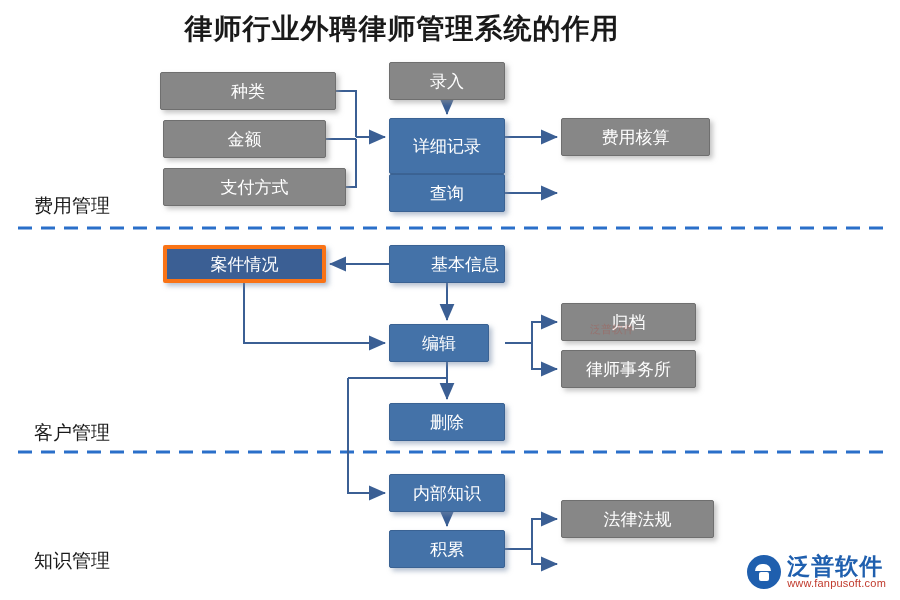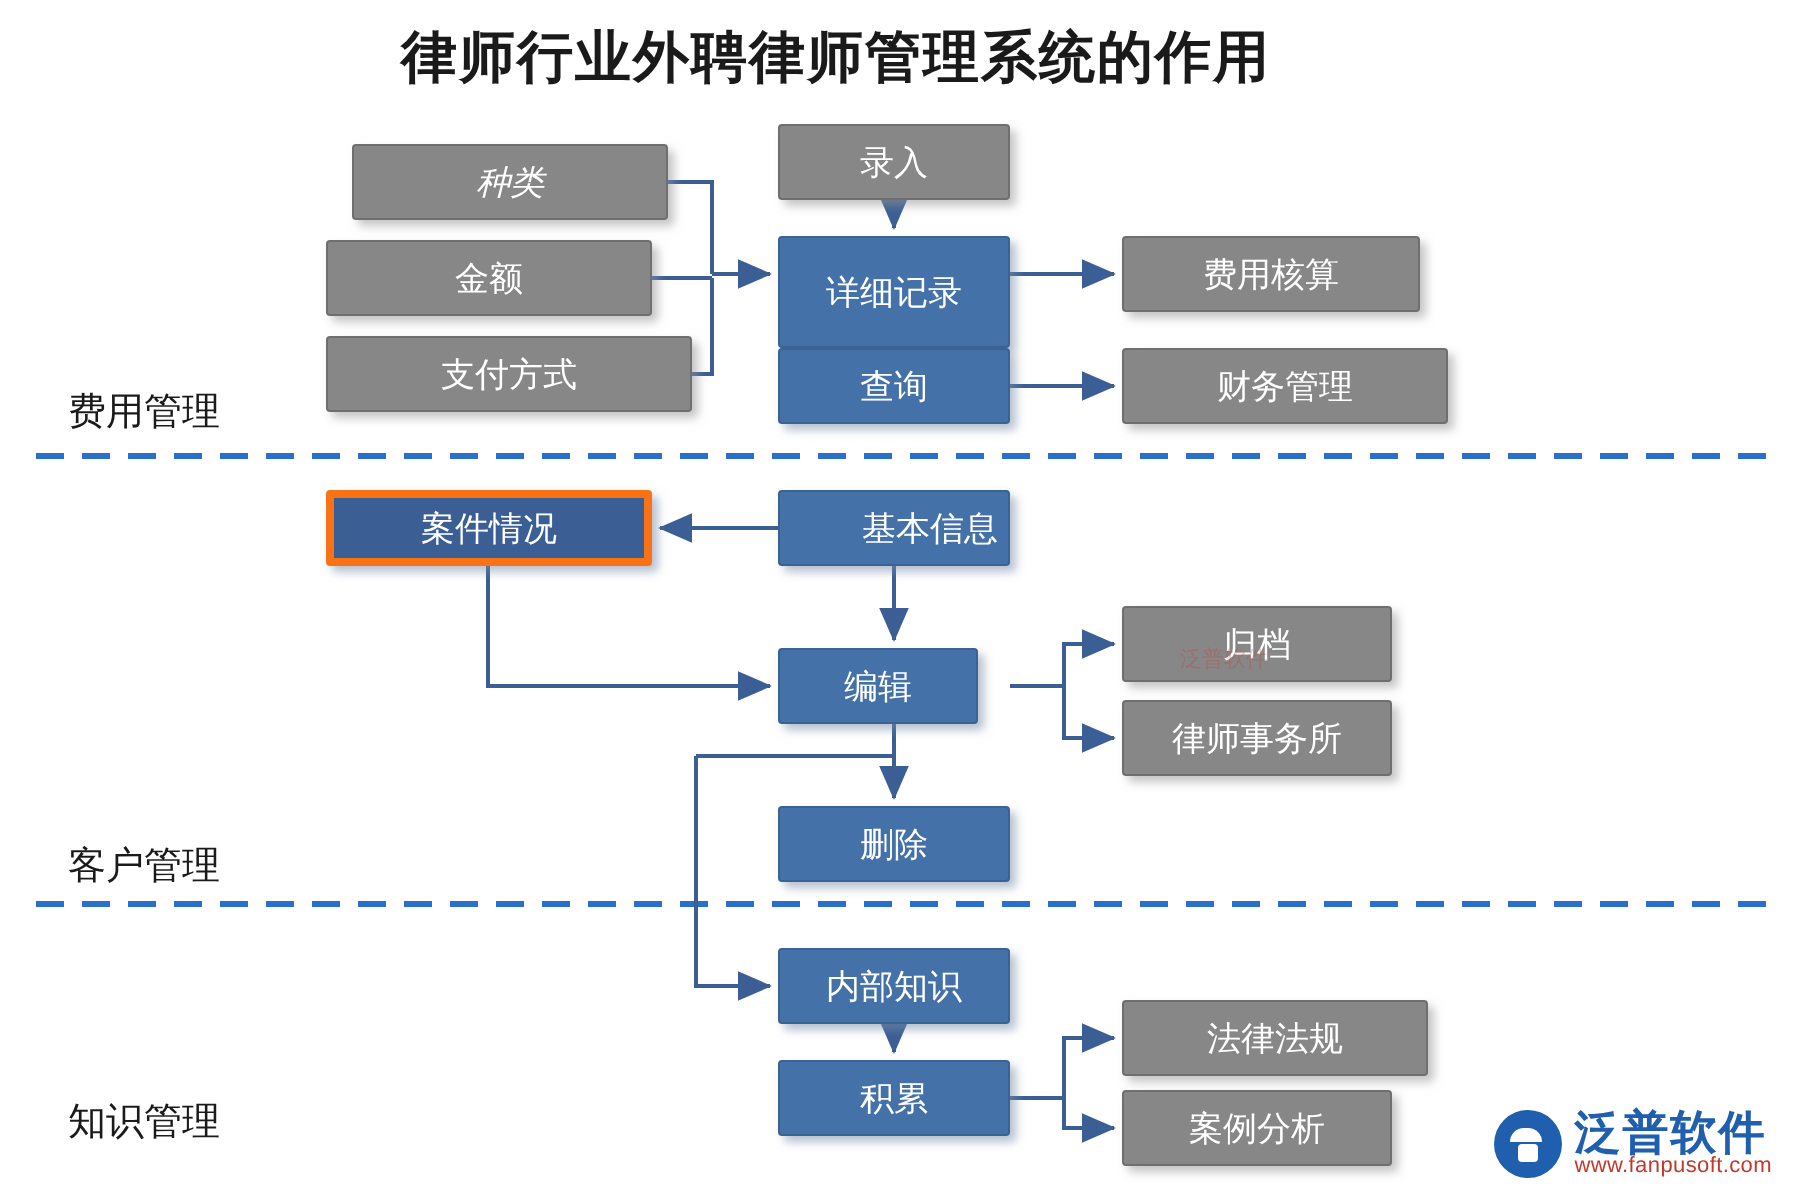--- a/index.html
+++ b/index.html
@@ -14,21 +14,21 @@
     overflow: hidden;
   }
   #stage {
     position: relative;
     width: 900px;
     height: 600px;
   }
   #title {
     position: absolute;
     top: 10px;
-    left: 16px;
+    left: 0;
     width: 804px;
     text-align: center;
     font-size: 28px;
     font-weight: bold;
     color: #1a1a1a;
     letter-spacing: 1px;
   }
   .node {
     position: absolute;
     box-sizing: border-box;
@@ -182,38 +182,36 @@
       <path d="M348,378 L348,493 L385,493" marker-end="url(#arr)"></path>
       <path d="M348,378 L447,378"></path>
 
       <path d="M447,512 L447,526" marker-end="url(#arr)"></path>
 
       <path d="M505,549 L532,549 L532,519 L557,519" marker-end="url(#arr)"></path>
       <path d="M532,549 L532,564 L557,564" marker-end="url(#arr)"></path>
     </g>
   </svg>
 
-  <div class="node gray" style="left:176px; top:72px;  width:158px; height:38px;font-style:italic;">种类</div>
+  <div class="node gray" style="left:160px; top:72px;  width:176px; height:38px;">种类</div>
   <div class="node gray" style="left:163px; top:120px; width:163px; height:38px;">金额</div>
   <div class="node gray" style="left:163px; top:168px; width:183px; height:38px;">支付方式</div>
   <div class="node gray" style="left:389px; top:62px;  width:116px; height:38px;">录入</div>
   <div class="node blue" style="left:389px; top:118px; width:116px; height:56px;">详细记录</div>
   <div class="node blue" style="left:389px; top:174px; width:116px; height:38px;">查询</div>
   <div class="node gray" style="left:561px; top:118px; width:149px; height:38px;">费用核算</div>
-  <div class="node gray" style="left:561px; top:174px; width:163px; height:38px;">财务管理</div>
   <div class="node darkblue" style="left:163px; top:245px; width:163px; height:38px;">案件情况</div>
   <div class="node blue" style="left:389px; top:245px; width:116px; height:38px;padding-left:36px;">基本信息</div>
   <div class="node blue" style="left:389px; top:324px; width:100px; height:38px;">编辑</div>
   <div class="node gray" style="left:561px; top:303px; width:135px; height:38px;">归档</div>
   <div class="node gray" style="left:561px; top:350px; width:135px; height:38px;">律师事务所</div>
   <div class="node blue" style="left:389px; top:403px; width:116px; height:38px;">删除</div>
   <div class="node blue" style="left:389px; top:474px; width:116px; height:38px;">内部知识</div>
   <div class="node blue" style="left:389px; top:530px; width:116px; height:38px;">积累</div>
   <div class="node gray" style="left:561px; top:500px; width:153px; height:38px;">法律法规</div>
-  <div class="node gray" style="left:561px; top:545px; width:135px; height:38px;">案例分析</div>
 
   <div class="section-label" style="left:34px; top:193px;">费用管理</div>
   <div class="section-label" style="left:34px; top:420px;">客户管理</div>
   <div class="section-label" style="left:34px; top:548px;">知识管理</div>
 
   <div class="watermark-center">泛普软件</div>
 
   <div id="logo">
     <div class="mark"></div>
     <div class="txt">

